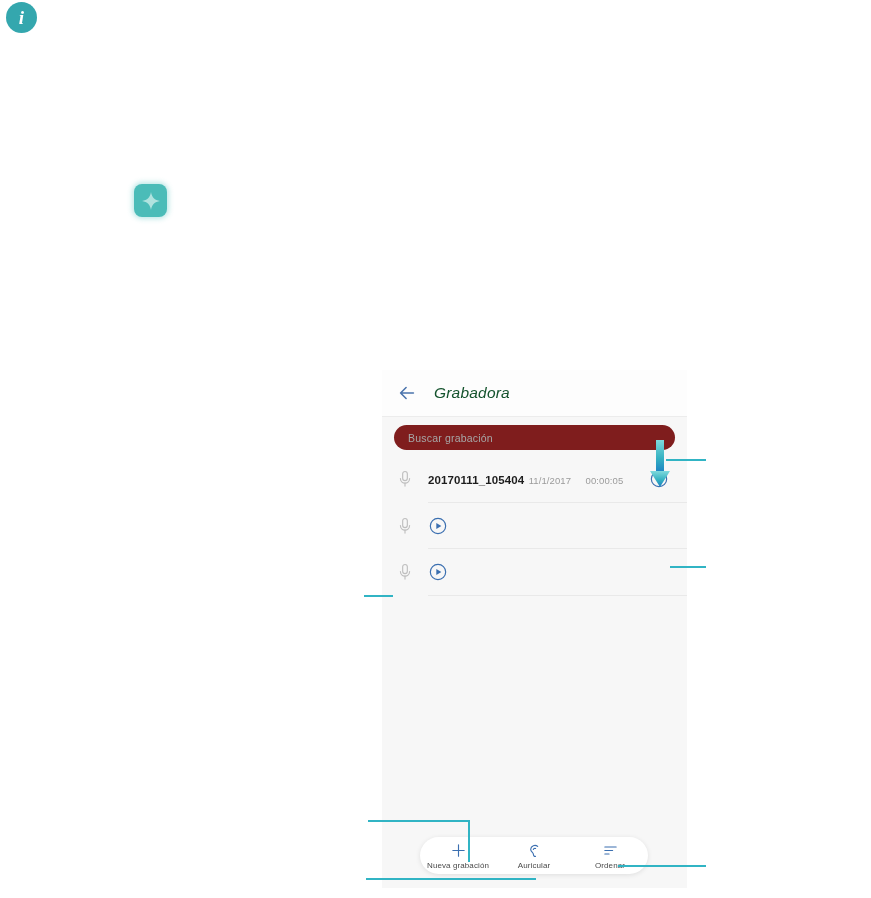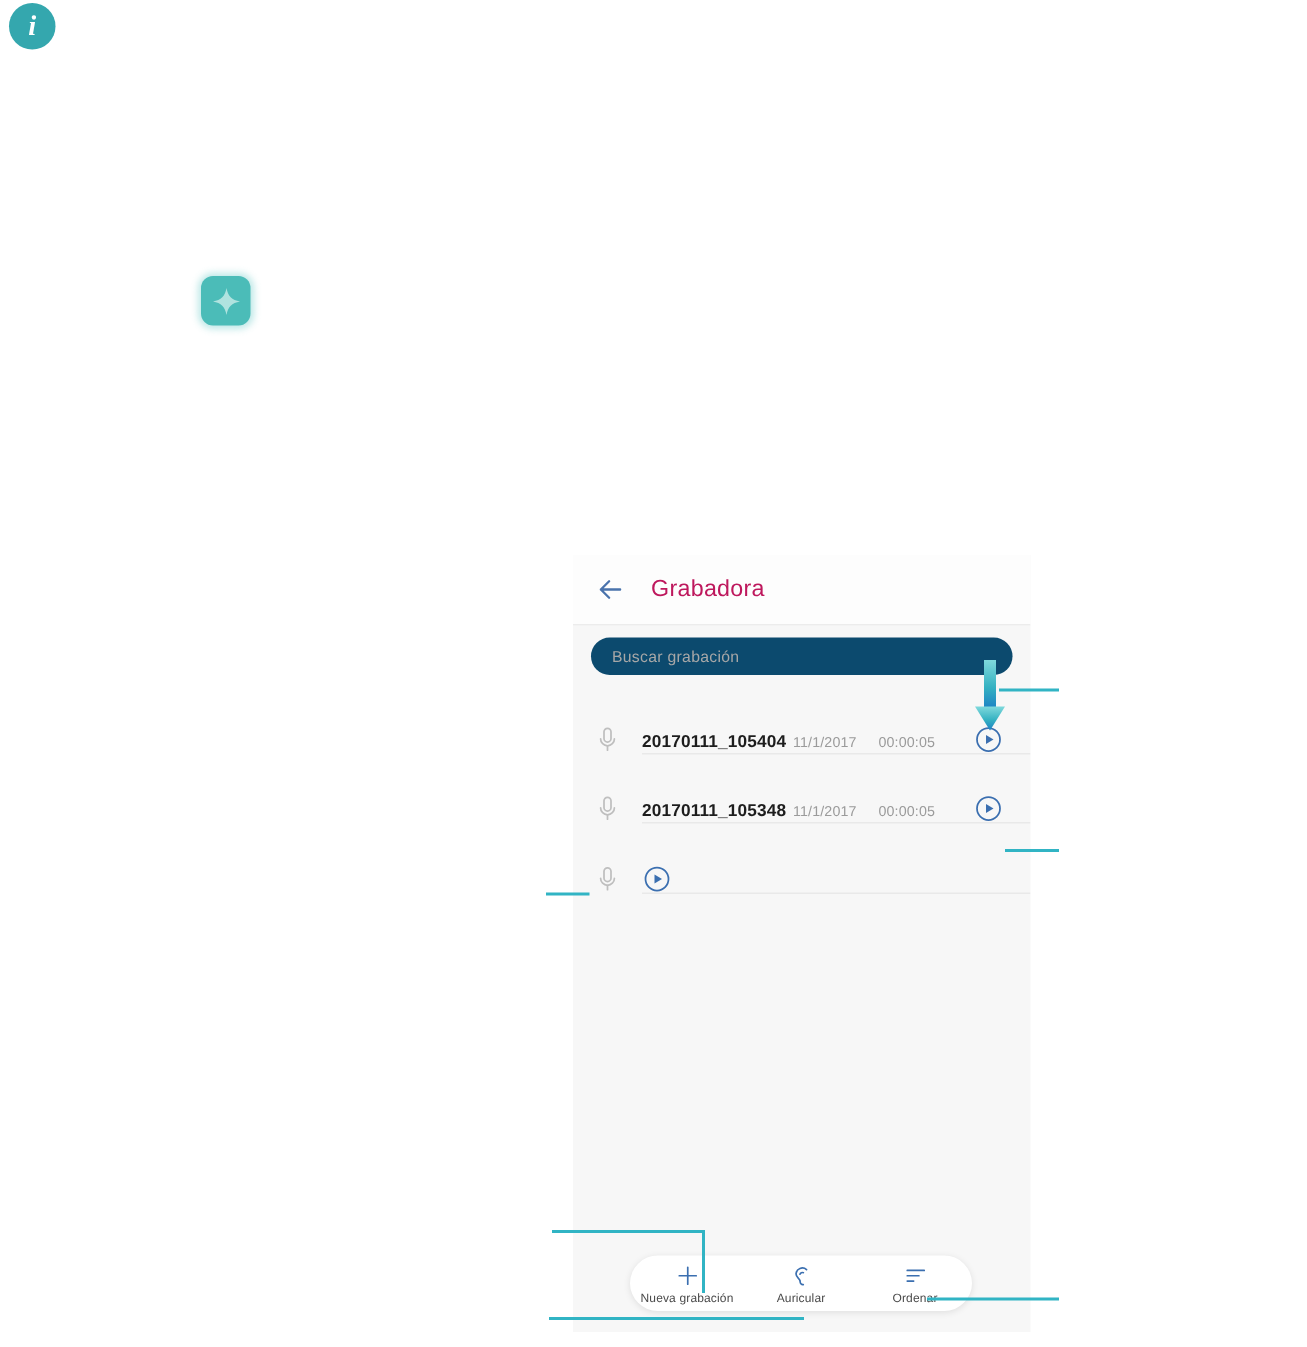--- a/index.html
+++ b/index.html
@@ -70,47 +70,48 @@
     border-bottom: 1px solid #ececec;
     display: flex;
     align-items: center;
     padding-left: 14px;
     box-sizing: border-box;
   }
   .back-arrow { width: 22px; height: 22px; flex: 0 0 auto; }
   .app-title {
     margin-left: 16px;
     font-size: 15.5px;
-    color: #be185d;
+    color: #14532d;
     letter-spacing: .2px;
+    font-style: italic;
   }
 
   .search-wrap {
     padding: 8px 12px 6px 12px;
   }
   .search-field {
     height: 25px;
     border-radius: 13px;
-    background: #0c4a6e;
+    background: #7f1d1d;
     display: flex;
     align-items: center;
     padding: 0 14px;
     box-sizing: border-box;
   }
   .search-placeholder {
     font-size: 10.5px;
     color: #a7a7a7;
     letter-spacing: .2px;
   }
 
   .rec-list { padding: 0; }
   .rec-row {
     height: 46.5px;
     display: flex;
-    align-items: flex-end;
+    align-items: center;
     padding: 0 18px 0 13px;
     box-sizing: border-box;
     position: relative;
   }
   .rec-row::after {
     content: "";
     position: absolute;
     left: 46px;
     right: 0;
     bottom: 0;
@@ -237,28 +238,20 @@
     </div>
 
 
     <div class="rec-row">
       <span class="rec-mic">
         <svg width="20" height="20" viewBox="0 0 24 24" aria-hidden="true">
           <rect x="9.2" y="3" width="5.6" height="11" rx="2.8" fill="none" stroke="#bfbfbf" stroke-width="1.4"></rect>
           <path d="M6.5 11.5 a5.5 5.5 0 0 0 11 0" fill="none" stroke="#bfbfbf" stroke-width="1.4" stroke-linecap="round"></path>
           <path d="M12 17 V20.5" fill="none" stroke="#bfbfbf" stroke-width="1.4" stroke-linecap="round"></path>
         </svg>
-      </span>
-      <span class="rec-text">
-        <span class="rec-name">20170111_105348</span>
-        <span class="rec-meta">
-          <span>11/1/2017</span>
-          <span class="sep"></span>
-          <span>00:00:05</span>
-        </span>
       </span>
       <span class="rec-play">
         <svg width="20" height="20" viewBox="0 0 24 24" aria-hidden="true">
           <circle cx="12" cy="12" r="9.2" fill="none" stroke="#3b6fb0" stroke-width="1.4"></circle>
           <path d="M10 8.4 L16 12 L10 15.6 Z" fill="#3b6fb0"></path>
         </svg>
       </span>
     </div>
 
     <div class="rec-row">

